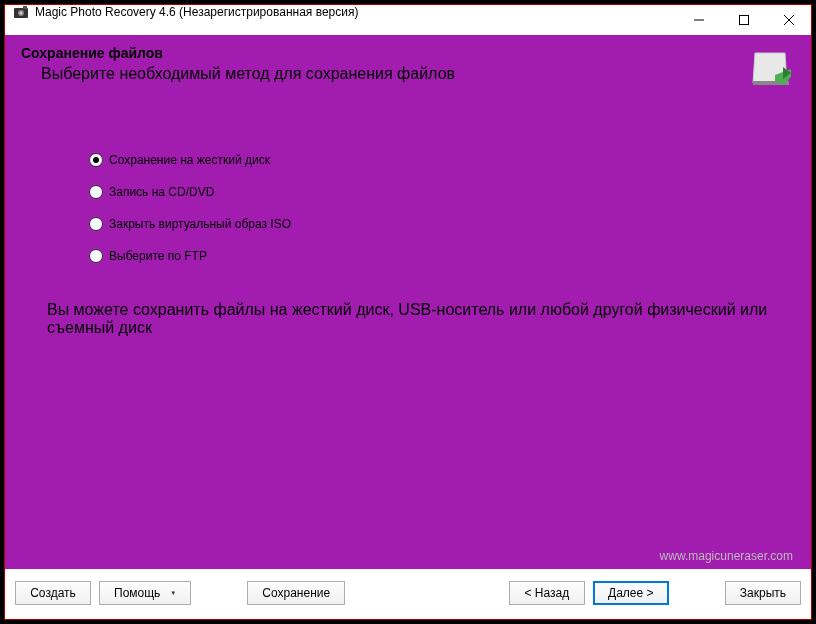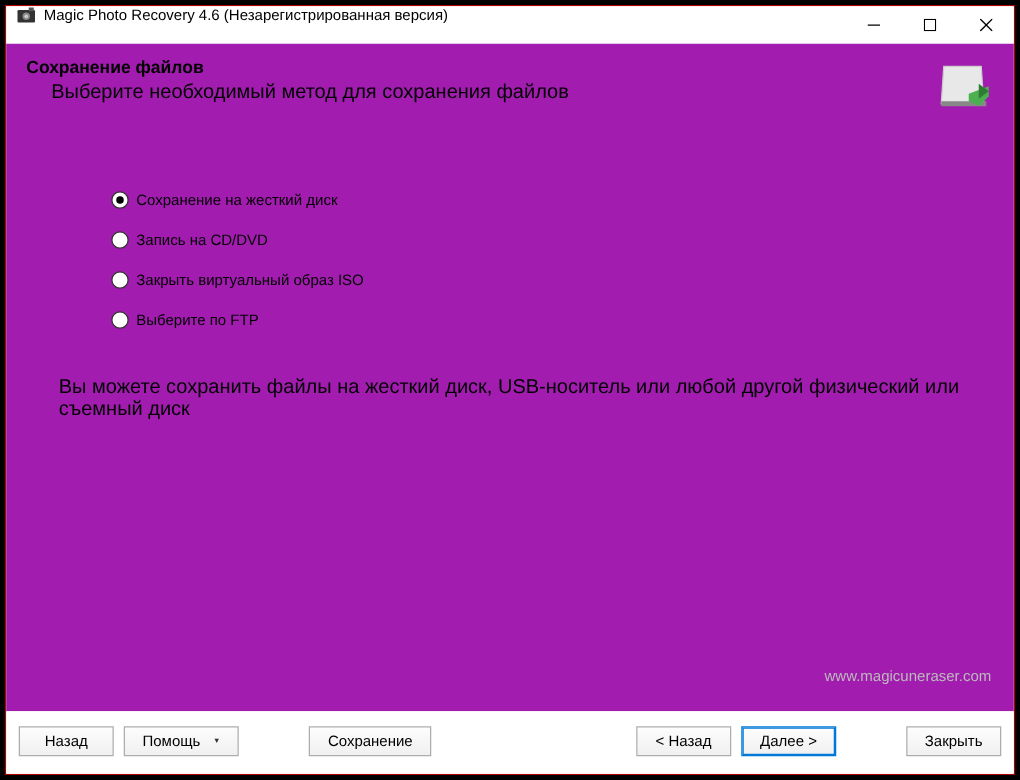--- a/index.html
+++ b/index.html
@@ -117,21 +117,21 @@
       padding: 20px 0 0 30px;
       font-size: 16px;
       color: #000;
     }
     .spacer { flex: 1; }
     .watermark {
       text-align: right;
       color: #bbb;
       font-size: 12px;
       padding-right: 6px;
-      margin-bottom: 21px;
+      margin-bottom: 6px;
     }
     .button-bar {
       display: flex;
       align-items: center;
       padding: 12px 10px 14px 10px;
       gap: 8px;
       background: #fff;
     }
     .btn {
       height: 24px;
@@ -230,21 +230,21 @@
     </div>
 
     <div class="description">Вы можете сохранить файлы на жесткий диск, USB-носитель или любой другой физический или съемный диск</div>
 
     <div class="spacer"></div>
 
     <div class="watermark">www.magicuneraser.com</div>
   </div>
 
   <div class="button-bar">
-    <button class="btn">Назад</button>
+    <button class="btn">Создать</button>
     <button class="btn btn-dropdown">Помощь</button>
     <div class="bar-gap"></div>
     <button class="btn">Сохранение</button>
     <div class="bar-spacer"></div>
     <button class="btn">&lt; Назад</button>
     <button class="btn primary">Далее &gt;</button>
     <div class="bar-gap"></div>
     <button class="btn">Закрыть</button>
   </div>
 </div>

